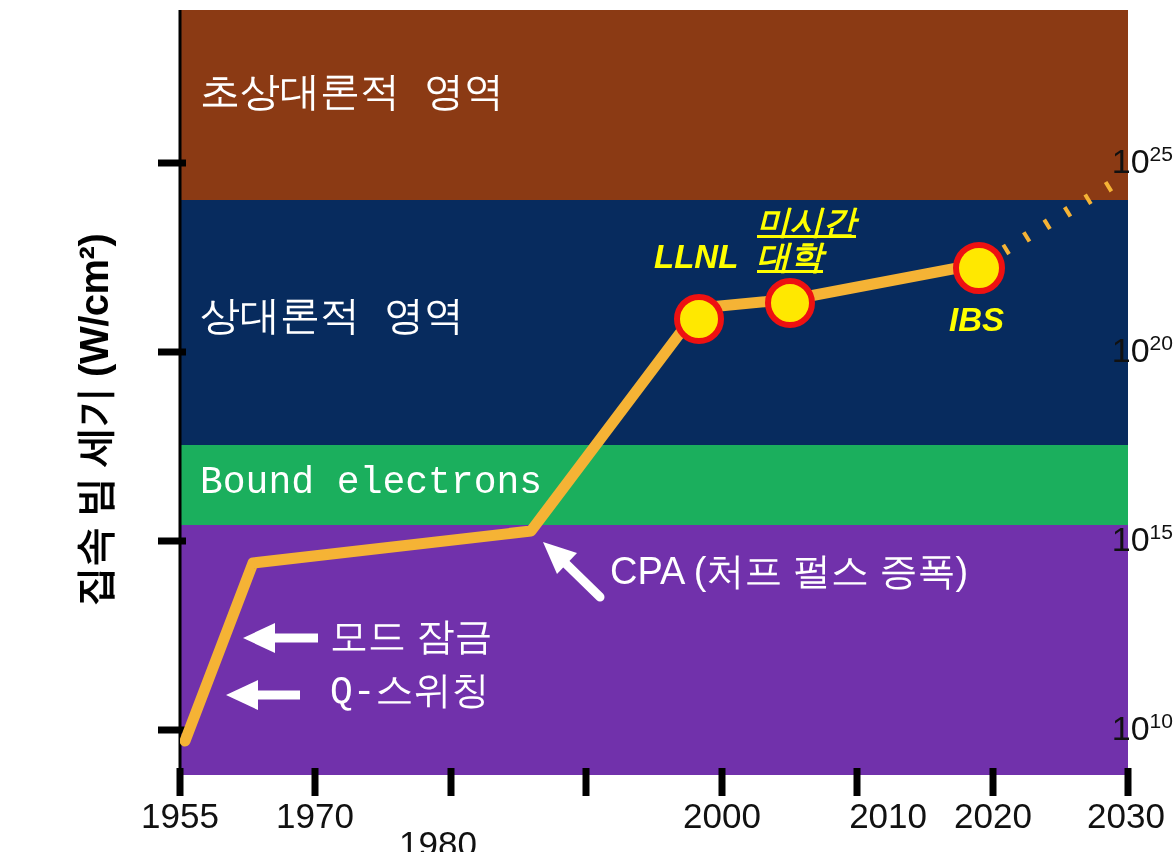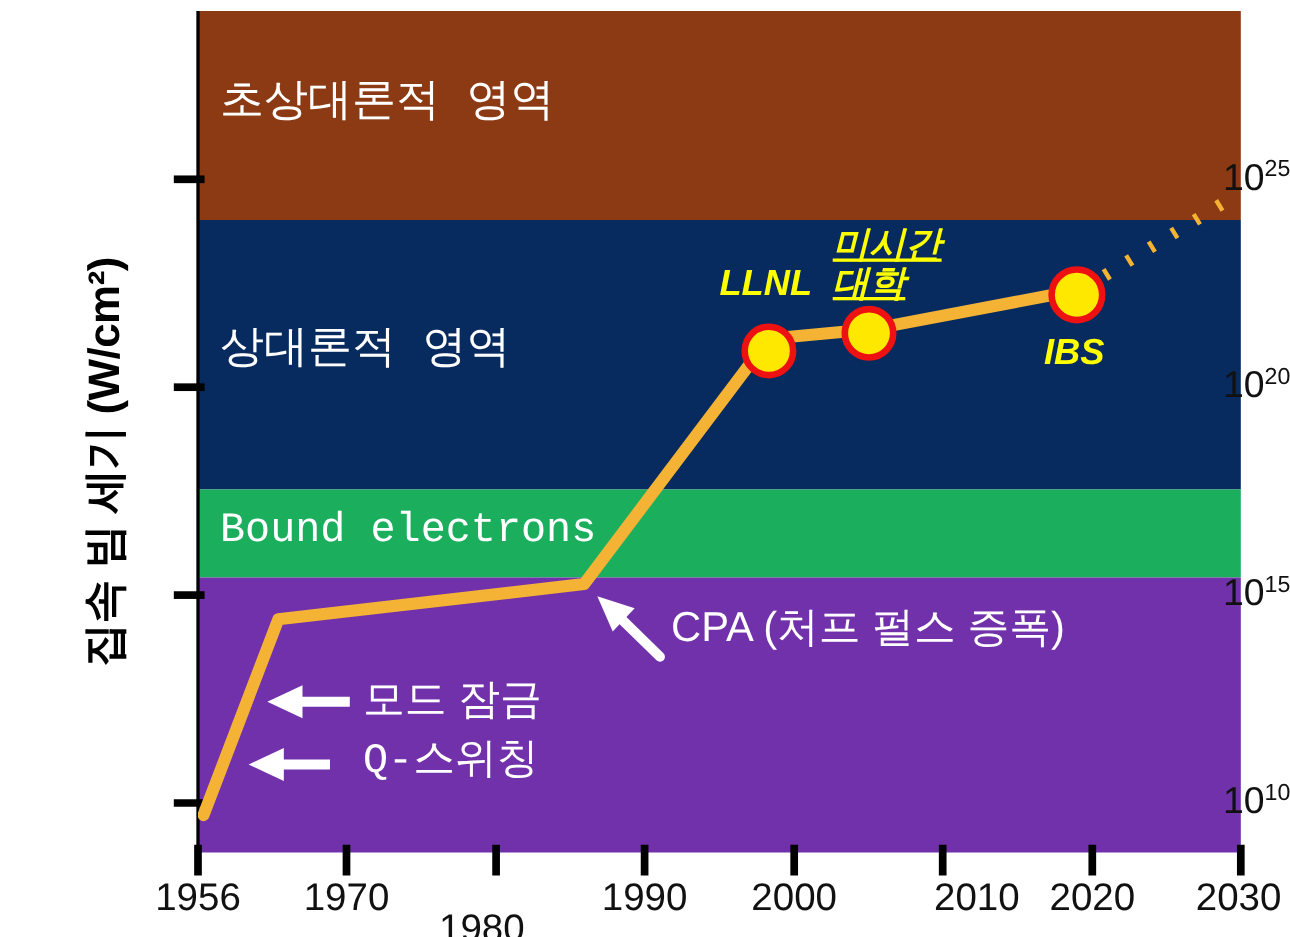--- a/index.html
+++ b/index.html
@@ -140,24 +140,23 @@
   <div class="ytick" style="top:332px;width:158px;">
     <span>10</span><sup>20</sup>
   </div>
   <div class="ytick" style="top:521px;width:158px;">
     <span>10</span><sup>15</sup>
   </div>
   <div class="ytick" style="top:710px;width:158px;">
     <span>10</span><sup>10</sup>
   </div>
 
-  <div class="xtick" style="left:110px;top:798px;width:140px;">1956</div>
+  <div class="xtick" style="left:110px;top:798px;width:140px;">1955</div>
   <div class="xtick" style="left:245px;top:798px;width:140px;">1970</div>
   <div class="xtick" style="left:368px;top:798px;width:140px;margin-top:28px;">1980</div>
-  <div class="xtick" style="left:516px;top:798px;width:140px;">1990</div>
   <div class="xtick" style="left:652px;top:798px;width:140px;">2000</div>
   <div class="xtick" style="left:787px;top:798px;width:140px;text-align:right;">2010</div>
   <div class="xtick" style="left:923px;top:798px;width:140px;">2020</div>
   <div class="xtick" style="left:1056px;top:798px;width:140px;">2030</div>
 
   <div class="band-label" style="left:200px;top:75px;">초상대론적 영역</div>
   <div class="band-label" style="left:200px;top:299px;">상대론적 영역</div>
   <div class="band-label en" style="left:200px;top:464px;">Bound electrons</div>
 
   <div class="annot" style="left:610px;top:552px;">CPA (처프 펄스 증폭)</div>

